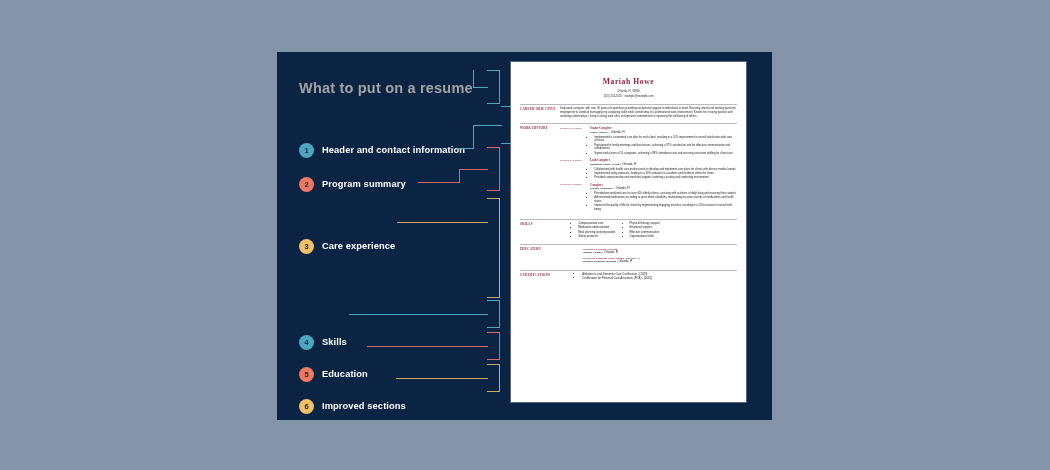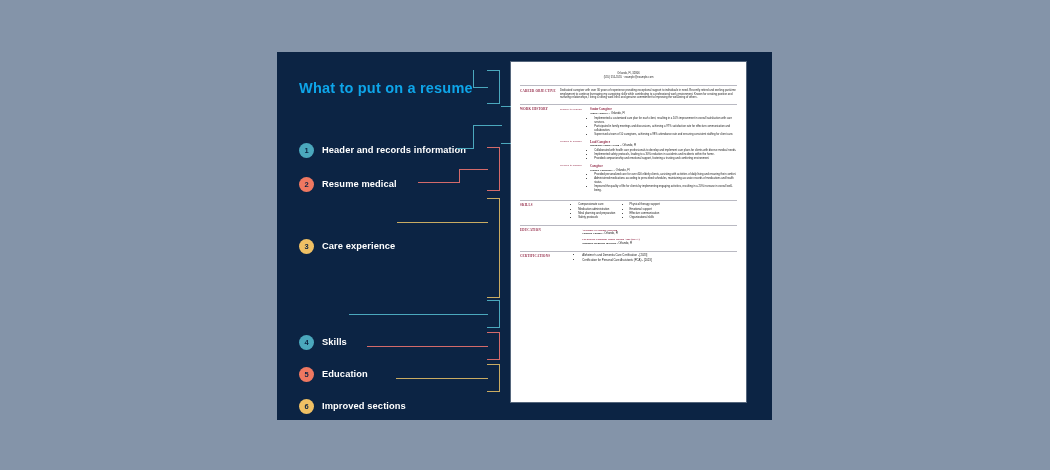--- a/index.html
+++ b/index.html
@@ -22,21 +22,21 @@
   }
 
   
   #left {
     position: absolute;
     left: 22px; top: 28px;
     width: 205px; height: 330px;
   }
   #heading {
     position: absolute; left: 0; top: 0;
-    color: #0ea5e9;
+    color: #a3a3a3;
     font-size: 14.5px;
     font-weight: 600;
     letter-spacing: .2px;
     white-space: nowrap;
   }
   .item {
     position: absolute;
     left: 0;
     display: flex;
     align-items: center;
@@ -179,26 +179,26 @@
 <body>
 
 <div id="stage">
   <div id="panel">
 
     <div id="left">
       <div id="heading">What to put on a resume</div>
 
       <div class="item" style="top:62px">
         <div class="bullet" style="background: rgb(75, 168, 189);">1</div>
-        <div class="item-label">Header and records information</div>
+        <div class="item-label">Header and contact information</div>
       </div>
 
       <div class="item" style="top:96px">
         <div class="bullet" style="background: rgb(239, 120, 97);">2</div>
-        <div class="item-label">Resume medical</div>
+        <div class="item-label">Program summary</div>
       </div>
 
       <div class="item" style="top:158px">
         <div class="bullet" style="background: rgb(239, 192, 100);">3</div>
         <div class="item-label">Care experience</div>
       </div>
 
       <div class="item" style="top:254px">
         <div class="bullet" style="background: rgb(75, 168, 189);">4</div>
         <div class="item-label">Skills</div>
@@ -238,20 +238,21 @@
     <div class="bracket" style="left:210px; top:280px; width:13px; height:28px; border-color:#d46a6a;"></div>
     <div class="lead" style="left:90px; top:294px; width:121px; background:#d46a6a;"></div>
 
     <div class="bracket" style="left:210px; top:312px; width:13px; height:28px; border-color:#c9ab62;"></div>
     <div class="lead" style="left:119px; top:326px; width:92px; background:#c9ab62;"></div>
 
   </div>
 
   <div id="resume">
 
+    <div class="r-name">Mariah Howe</div>
     <div class="r-contact">
       <div>Orlando, Fl, 32806</div>
       <div>(555) 555-5555 · example@example.com</div>
     </div>
 
     <div class="sec first">
       <div class="sec-title">Career Objective</div>
       <div class="sec-body">
         <div class="obj">Dedicated caregiver with over 30 years of experience providing exceptional support to individuals in need. Recently retired and seeking part-time employment to continue leveraging my caregiving skills while contributing to a professional work environment. Known for creating positive and nurturing relationships, I bring a strong work ethic and genuine commitment to improving the well-being of others.</div>
       </div>

